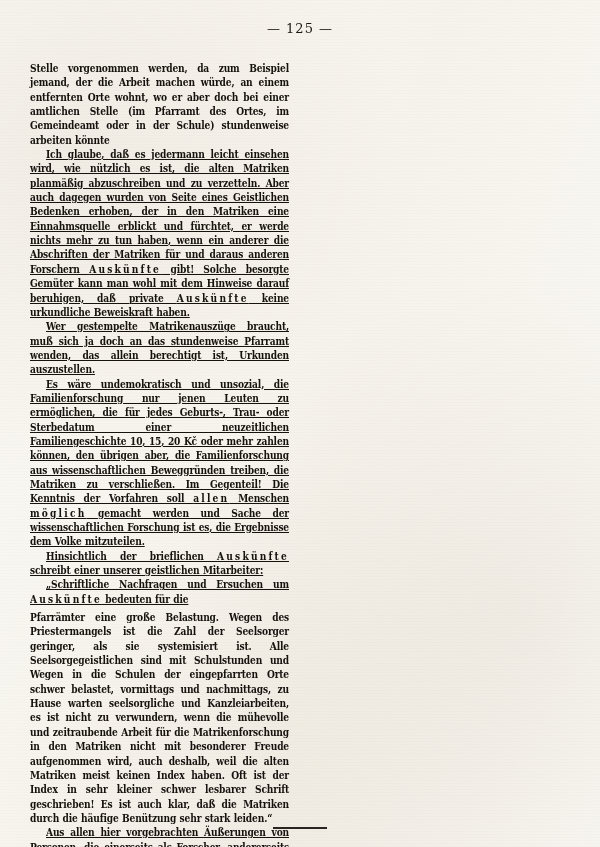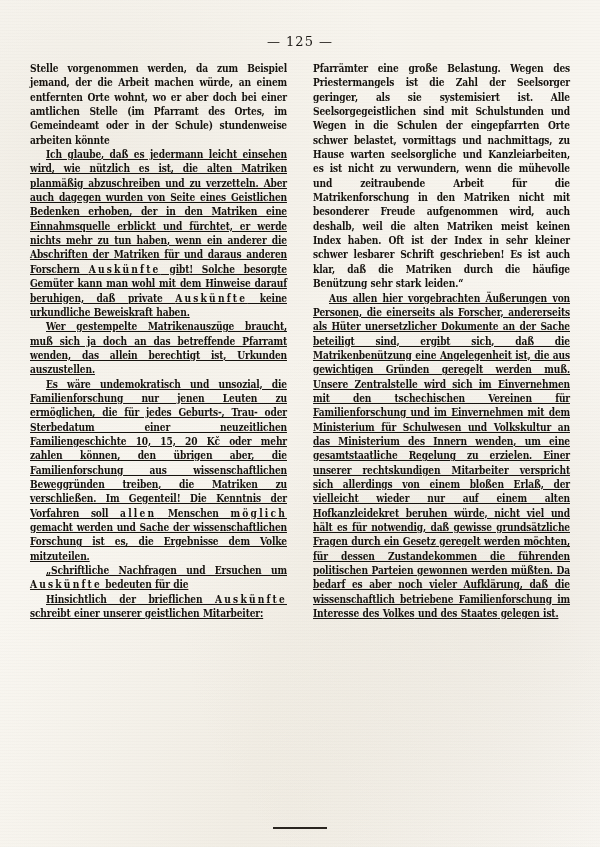--- a/index.html
+++ b/index.html
@@ -29,37 +29,38 @@
     top: 0; left: 0; right: 0; bottom: 0;
     background:
       radial-gradient(circle at 12% 18%, rgba(205,195,175,0.20) 0%, rgba(255,255,255,0) 38%),
       radial-gradient(circle at 86% 72%, rgba(200,190,170,0.18) 0%, rgba(255,255,255,0) 42%),
       radial-gradient(circle at 48% 95%, rgba(210,200,180,0.16) 0%, rgba(255,255,255,0) 40%),
       linear-gradient(105deg, rgba(250,248,243,1) 0%, rgba(246,243,236,1) 55%, rgba(250,248,244,1) 100%);
     pointer-events: none;
   }
   .page-number {
     position: absolute;
-    top: 34px;
+    top: 21px;
     left: 0;
     width: 600px;
     text-align: center;
     font-size: 13px;
     letter-spacing: 1px;
     font-family: "DejaVu Serif", serif;
     color: #1a1713;
   }
   .columns {
     position: absolute;
     top: 62px;
     left: 30px;
     width: 540px;
     height: 760px;
     display: flex;
-    gap: 26px;
+    gap: 4px;
+    flex-direction: column;
   }
   .col {
     width: 259px;
     font-size: 10.1px;
     line-height: 14.35px;
     text-align: justify;
     text-justify: inter-word;
     hyphens: manual;
     color: #16130f;
     font-family: "DejaVu Serif", serif;
@@ -111,24 +112,24 @@
 
 <div class="page">
 
   <div class="page-number">— 125 —</div>
 
   <div class="columns">
 
     <div class="col">
       <p class="noind">Stelle vorgenommen werden, da zum Beispiel jemand, der die Arbeit machen würde, an einem entfernten Orte wohnt, wo er aber doch bei einer amtlichen Stelle (im Pfarramt des Ortes, im Gemeindeamt oder in der Schule) stundenweise arbeiten könnte</p>
       <p class="ind">Ich glaube, daß es jedermann leicht einsehen wird, wie nützlich es ist, die alten Matriken planmäßig abzuschreiben und zu verzetteln. Aber auch dagegen wurden von Seite eines Geistlichen Bedenken erhoben, der in den Matriken eine Einnahmsquelle erblickt und fürchtet, er werde nichts mehr zu tun haben, wenn ein anderer die Abschriften der Matriken für und daraus anderen Forschern <span class="sp">Auskünfte</span> gibt! Solche besorgte Gemüter kann man wohl mit dem Hinweise darauf beruhigen, daß private <span class="sp">Auskünfte</span> keine urkundliche Beweiskraft haben.</p>
-      <p class="ind">Wer gestempelte Matrikenauszüge braucht, muß sich ja doch an das betreffende Pfarramt wenden, das allein berechtigt ist, Urkunden auszustellen.</p>
+      <p class="ind">Wer gestempelte Matrikenauszüge braucht, muß sich ja doch an das stundenweise Pfarramt wenden, das allein berechtigt ist, Urkunden auszustellen.</p>
       <p class="ind">Es wäre undemokratisch und unsozial, die Familienforschung nur jenen Leuten zu ermöglichen, die für jedes Geburts-, Trau- oder Sterbedatum einer neuzeitlichen Familiengeschichte 10, 15, 20 Kč oder mehr zahlen können, den übrigen aber, die Familienforschung aus wissenschaftlichen Beweggründen treiben, die Matriken zu verschließen. Im Gegenteil! Die Kenntnis der Vorfahren soll <span class="sp">allen</span> Menschen <span class="sp">möglich</span> gemacht werden und Sache der wissenschaftlichen Forschung ist es, die Ergebnisse dem Volke mitzuteilen.</p>
+      <p class="ind">Hinsichtlich der brieflichen <span class="sp">Auskünfte</span> schreibt einer unserer geistlichen Mitarbeiter:</p>
       <p class="ind">„Schriftliche Nachfragen und Ersuchen um <span class="sp">Auskünfte</span> bedeuten für die</p>
-      <p class="ind">Hinsichtlich der brieflichen <span class="sp">Auskünfte</span> schreibt einer unserer geistlichen Mitarbeiter:</p>
     </div>
 
     <div class="col">
       <p class="noind">Pfarrämter eine große Belastung. Wegen des Priestermangels ist die Zahl der Seelsorger geringer, als sie systemisiert ist. Alle Seelsorgegeistlichen sind mit Schulstunden und Wegen in die Schulen der eingepfarrten Orte schwer belastet, vormittags und nachmittags, zu Hause warten seelsorgliche und Kanzleiarbeiten, es ist nicht zu verwundern, wenn die mühevolle und zeitraubende Arbeit für die Matrikenforschung in den Matriken nicht mit besonderer Freude aufgenommen wird, auch deshalb, weil die alten Matriken meist keinen Index haben. Oft ist der Index in sehr kleiner schwer lesbarer Schrift geschrieben! Es ist auch klar, daß die Matriken durch die häufige Benützung sehr stark leiden.“</p>
       <p class="ind">Aus allen hier vorgebrachten Äußerungen von Personen, die einerseits als Forscher, andererseits als Hüter unersetzlicher Dokumente an der Sache beteiligt sind, ergibt sich, daß die Matrikenbenützung eine Angelegenheit ist, die aus gewichtigen Gründen geregelt werden muß. Unsere Zentralstelle wird sich im Einvernehmen mit den tschechischen Vereinen für Familienforschung und im Einvernehmen mit dem Ministerium für Schulwesen und Volkskultur an das Ministerium des Innern wenden, um eine gesamtstaatliche Regelung zu erzielen. Einer unserer rechtskundigen Mitarbeiter verspricht sich allerdings von einem bloßen Erlaß, der vielleicht wieder nur auf einem alten Hofkanzleidekret beruhen würde, nicht viel und hält es für notwendig, daß gewisse grundsätzliche Fragen durch ein <span class="bold">Gesetz</span> geregelt werden möchten, für dessen Zustandekommen die führenden politischen Parteien gewonnen werden müßten. Da bedarf es aber noch vieler Aufklärung, daß die wissenschaftlich betriebene Familienforschung im Interesse des <span class="bold">Volkes</span> und des <span class="bold">Staates</span> gelegen ist.</p>
     </div>
 
   </div>
 
   <div class="rule"></div>

